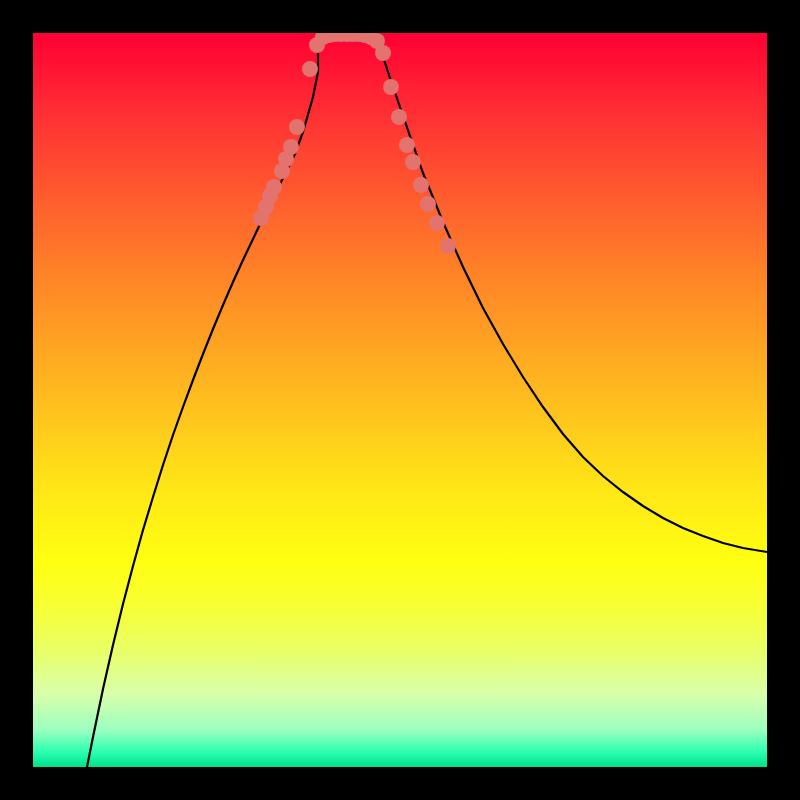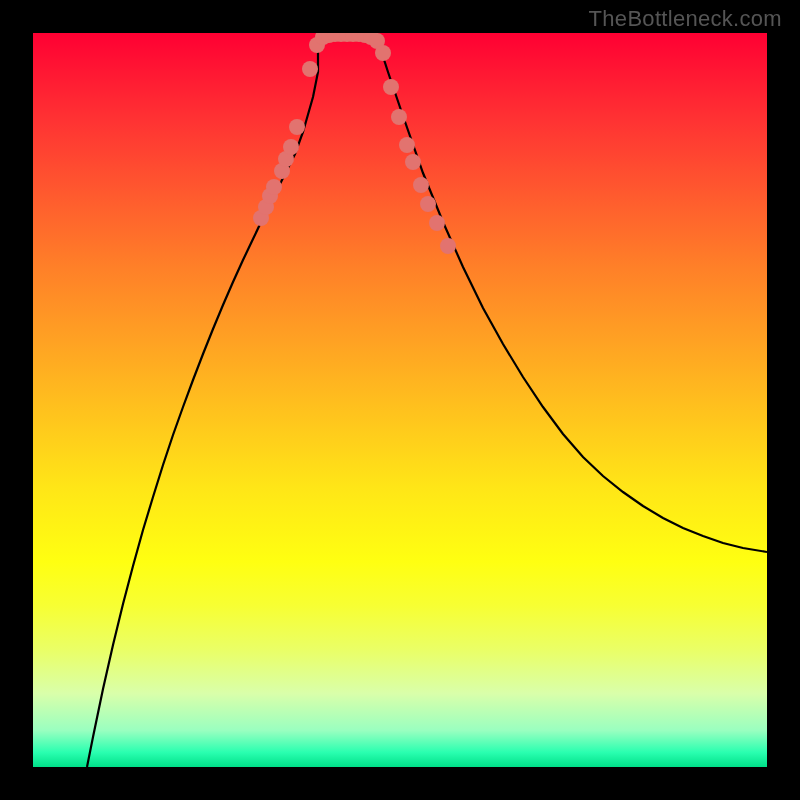--- a/index.html
+++ b/index.html
@@ -64,21 +64,20 @@
     inset: 0;
     width: 734px;
     height: 734px;
   }
 </style>
 </head>
 <body>
 
 <div class="frame">
 
-  <div class="watermark">TheBottleneck.com</div>
 
   <div class="plot-area">
     <div class="gradient"></div>
 
     <svg class="curve" viewBox="0 0 734 734" preserveAspectRatio="none">
       <g>
         <path id="curve-path" d="M 54 734 L 60 704 L 70 656 L 80 612 L 90 571 L 100 533 L 110 497 L 120 464 L 130 432 L 140 402 L 150 374 L 160 347 L 170 321 L 180 296 L 190 272 L 200 249 L 210 227 L 220 206 L 230 185 L 240 165 L 250 145 L 260 125 L 262 121 L 270 99 L 280 64 L 285 39 L 285 8 L 295 3 L 305 1 L 315 1 L 325 1 L 335 3 L 345 8 L 345 8 L 355 39 L 370 83 L 390 140 L 410 189 L 430 234 L 450 275 L 470 311 L 490 344 L 510 374 L 530 401 L 550 424 L 570 443 L 590 459 L 610 473 L 630 485 L 650 495 L 670 503 L 690 510 L 710 515 L 734 519 " fill="none" stroke="#000" stroke-width="2.2"></path>
       </g>
       <g id="marker-group">
           <circle cx="228" cy="185" r="8" fill="#e2736f"></circle>

